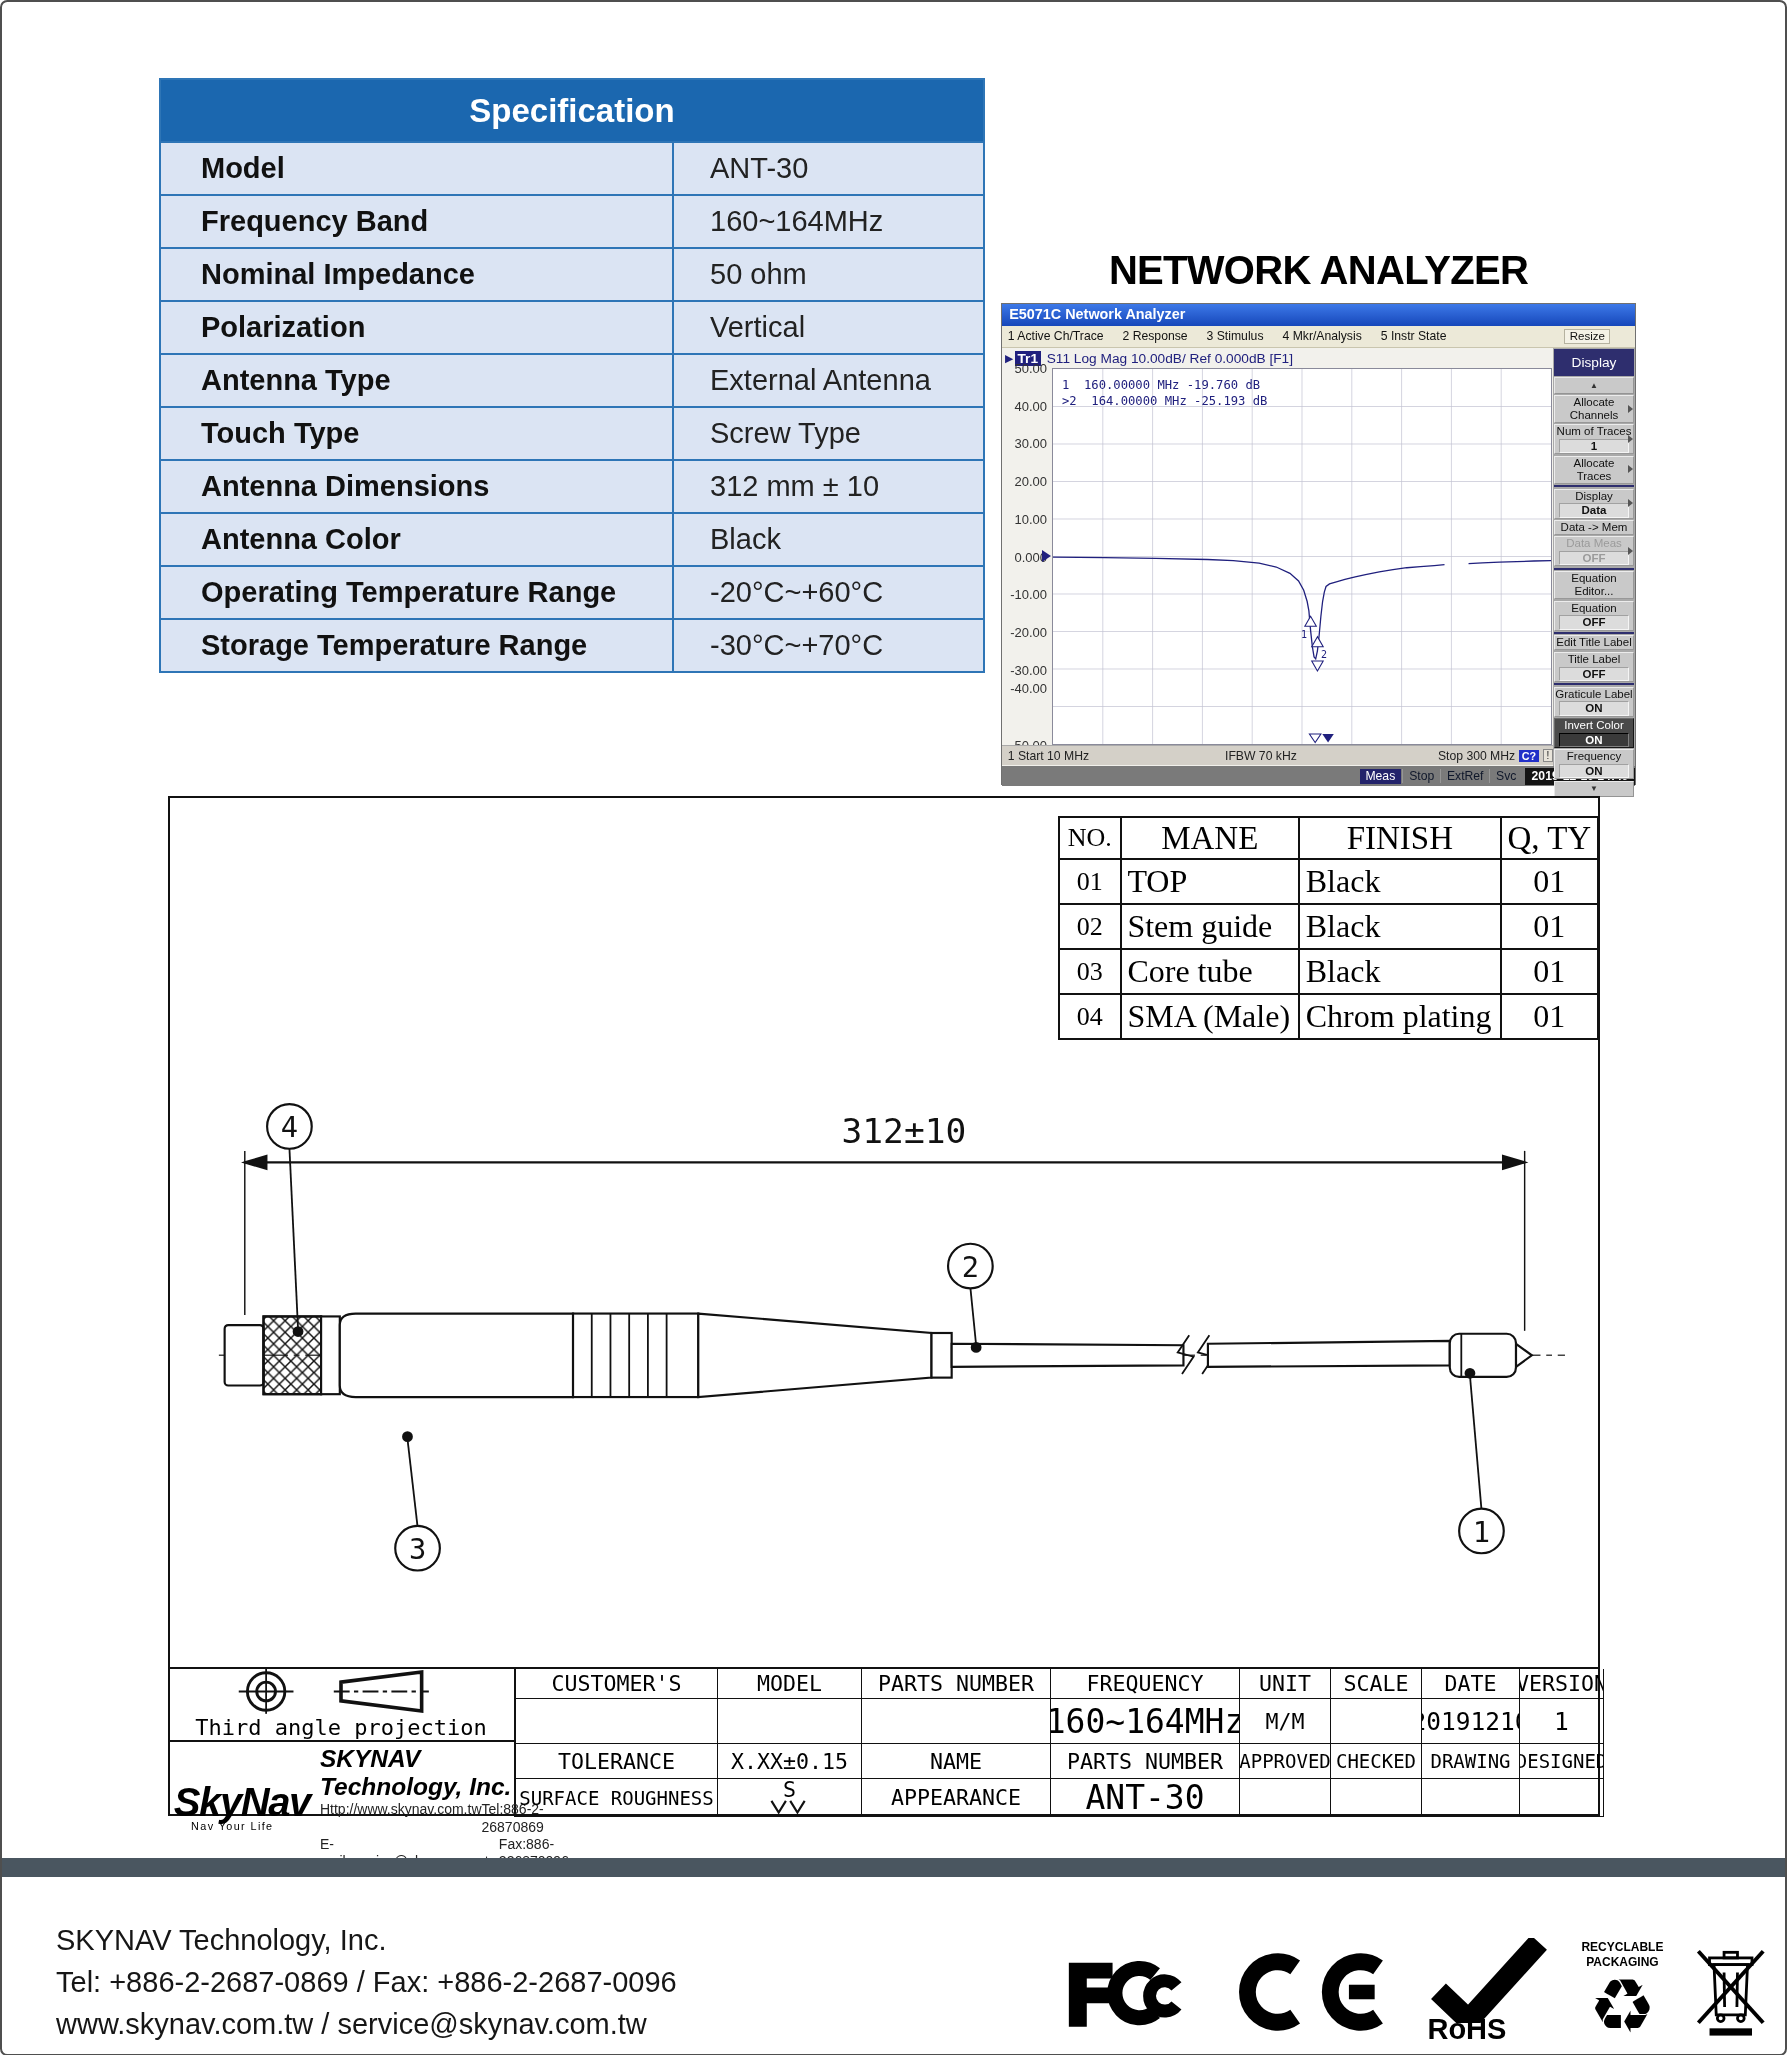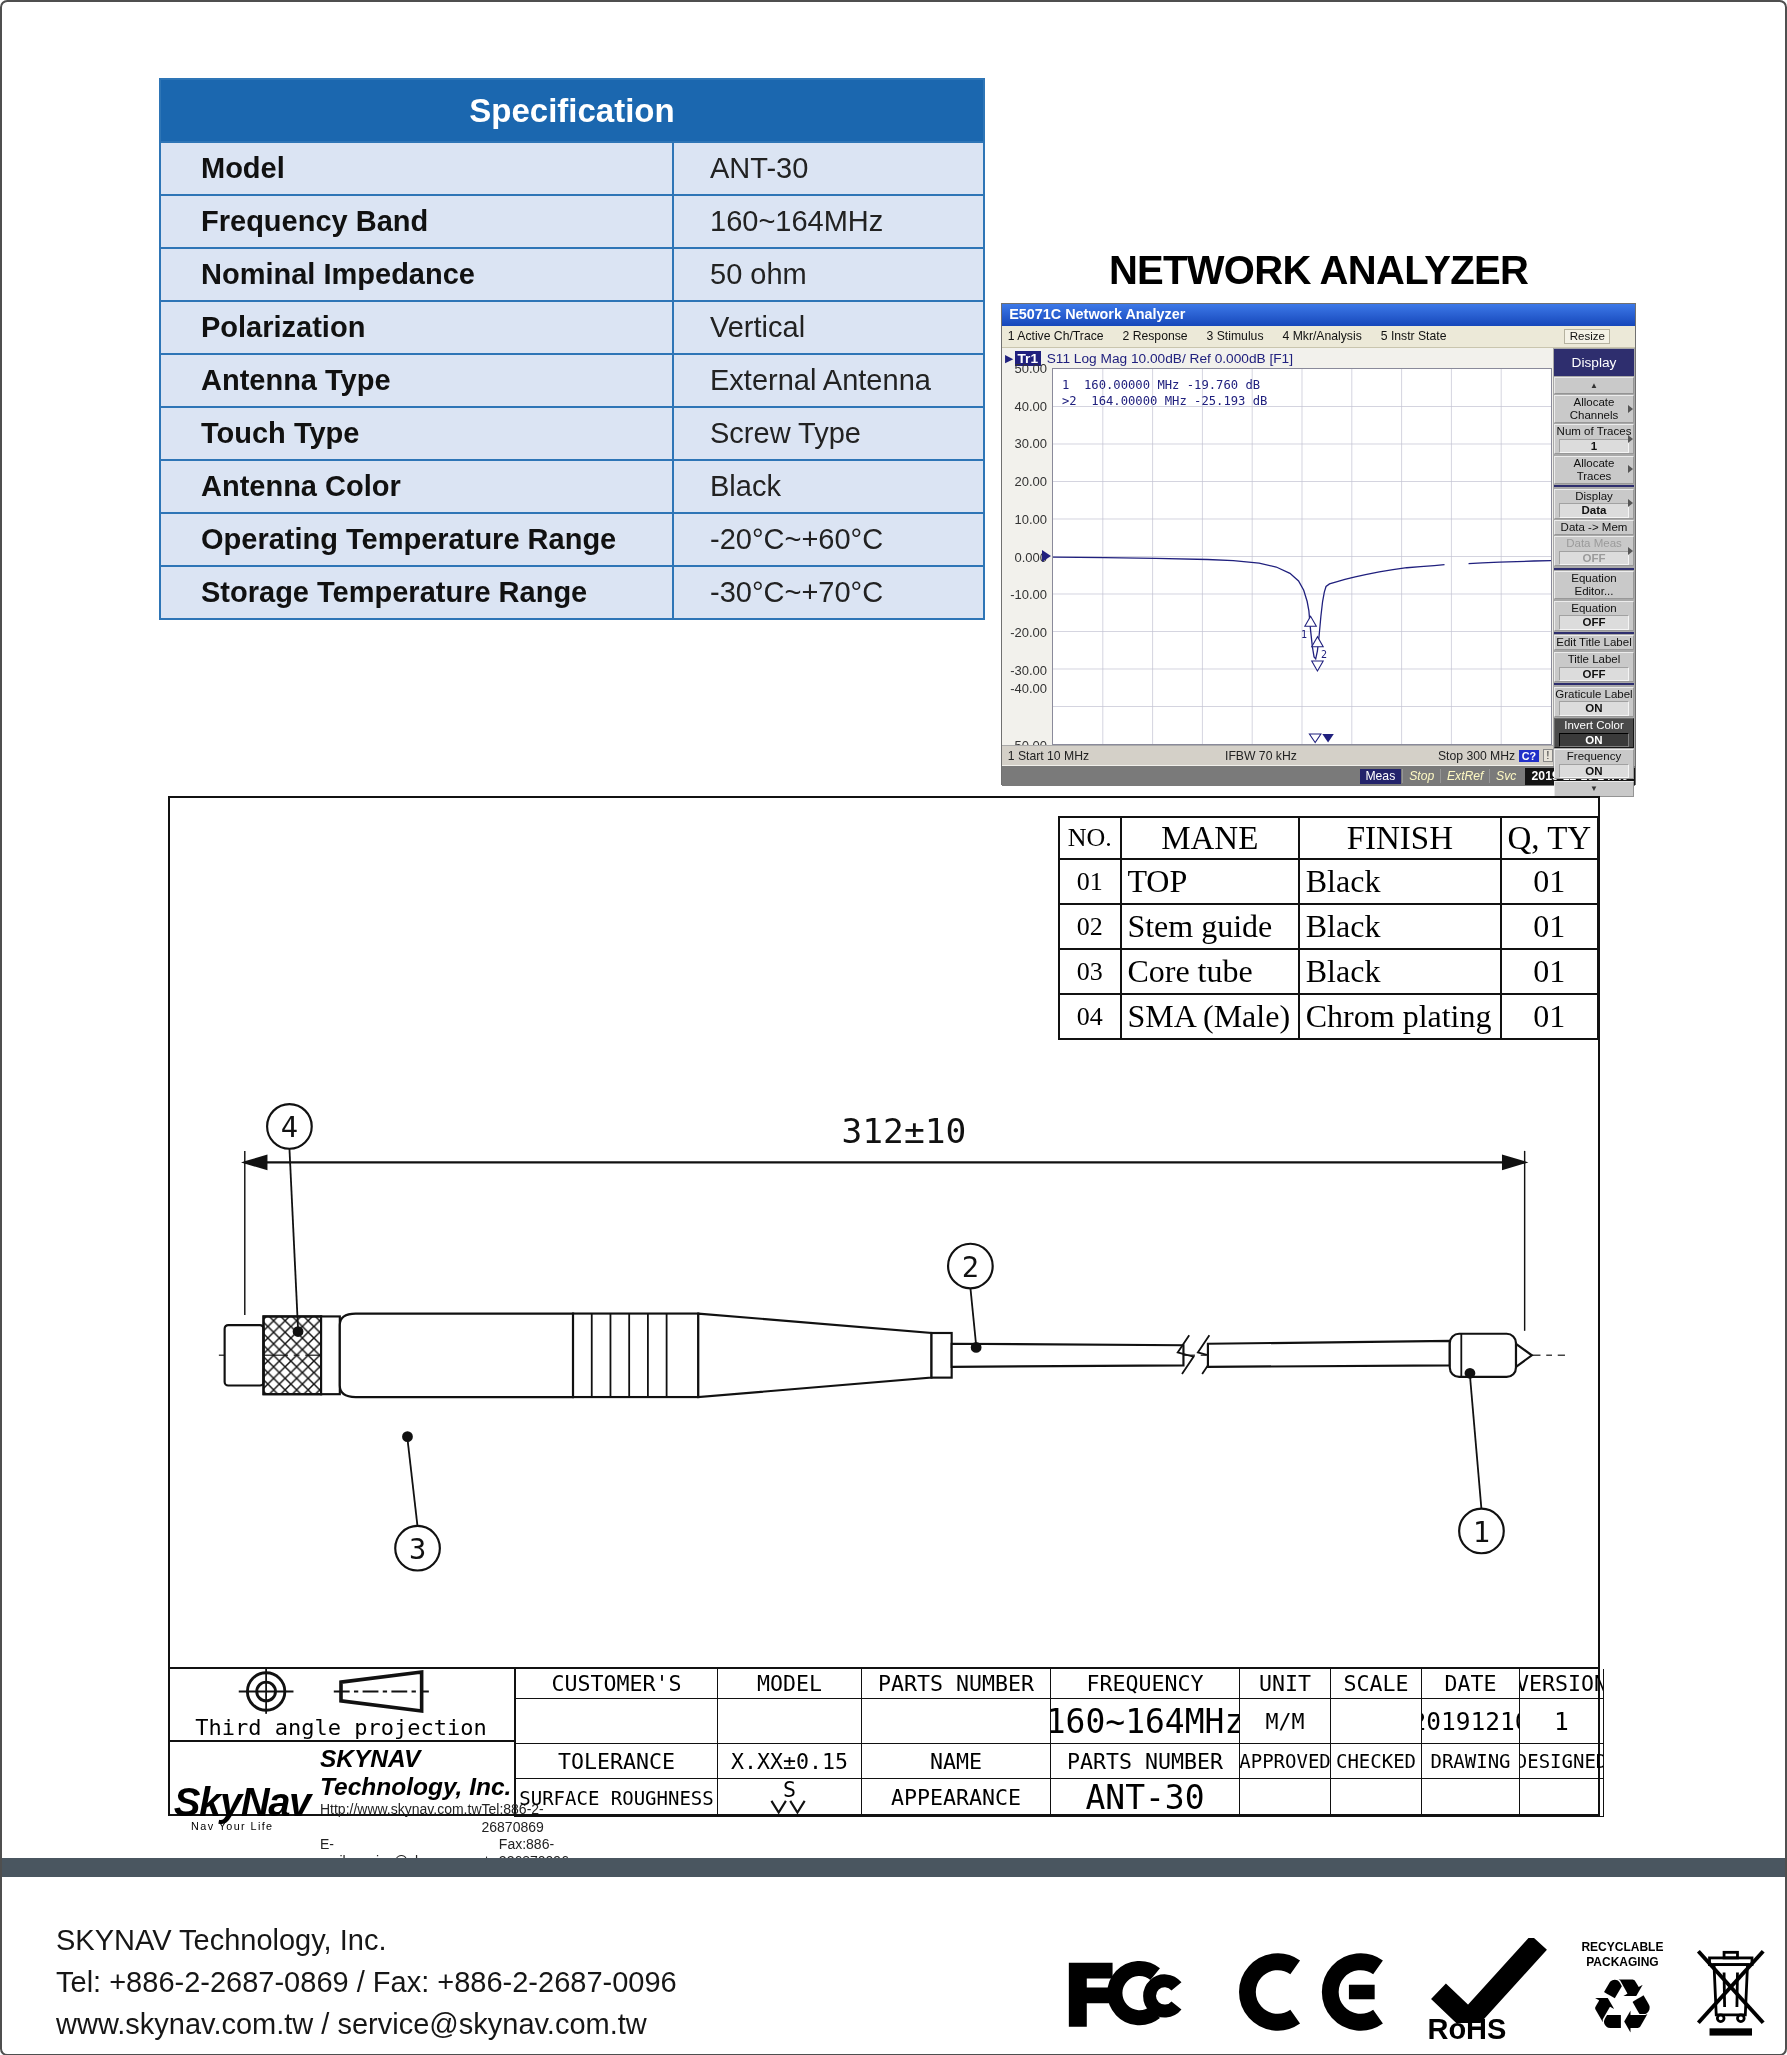--- a/index.html
+++ b/index.html
@@ -46,21 +46,21 @@
   .na-sub{position:absolute;left:0;top:397px;width:554px;height:20px;background:#d4d0c8;
           display:flex;align-items:center;font-size:12.2px;color:#222;border-top:0.7px solid #aaa;box-sizing:border-box;}
   .na-sub .s-start{padding-left:5.8px;}
   .na-sub .s-ifbw{position:absolute;left:223px;}
   .na-sub .s-right{margin-left:auto;display:flex;align-items:center;gap:3.6px;padding-right:2.9px;}
   .na-cal{background:#2230c8;color:#fff;font-weight:bold;font-size:10.8px;padding:0 2.9px;}
   .na-alert{border:0.7px solid #888;background:#e8e4da;font-size:10px;padding:0 2.9px;}
   .na-status{position:absolute;left:0;top:418px;width:100%;height:20px;background:#7a7a7a;
              display:flex;align-items:center;justify-content:flex-end;font-size:12.2px;}
   .na-meas{background:#23236b;color:#fff;padding:0.7px 5.8px;margin-right:1.4px;}
-  .na-stitem{color:#fef9c3;padding:0 5.8px;border-left:1.4px solid #969696;font-style:italic;}
+  .na-stitem{color:#0f172a;padding:0 5.8px;border-left:1.4px solid #969696;}
   .na-date{background:#141414;color:#fff;font-weight:bold;padding:1.4px 6.5px;margin-left:2.9px;}
   .na-soft{position:absolute;right:0;top:0;width:82px;height:418px;background:#a9a9a9;
            display:flex;flex-direction:column;padding:0.7px;box-sizing:border-box;}
   .sk-head{height:27px;background:#2e2e6e;color:#fff;font-size:13.7px;display:flex;align-items:center;
            justify-content:center;flex:none;margin-bottom:1.4px;}
   .sk-scroll{height:14.4px;flex:none;background:#c9c9c9;border:1.4px outset #e8e8e8;display:flex;
              align-items:center;justify-content:center;font-size:8px;color:#333;margin-bottom:1.4px;}
   .sk-btn{position:relative;flex:1;background:#c9c9c9;border:1.4px outset #ececec;margin-bottom:1.4px;
           display:flex;flex-direction:column;align-items:center;justify-content:center;
           font-size:11.5px;line-height:13px;color:#111;text-align:center;cursor:default;}
@@ -141,20 +141,24 @@
           <div class="spec-label">Polarization</div>
           <div class="spec-value">Vertical</div>
         </div>
         <div class="spec-row">
           <div class="spec-label">Antenna Type</div>
           <div class="spec-value">External Antenna</div>
         </div>
         <div class="spec-row">
           <div class="spec-label">Touch Type</div>
           <div class="spec-value">Screw Type</div>
+        </div>
+        <div class="spec-row">
+          <div class="spec-label">Antenna Dimensions</div>
+          <div class="spec-value">312 mm ± 10</div>
         </div>
         <div class="spec-row">
           <div class="spec-label">Antenna Color</div>
           <div class="spec-value">Black</div>
         </div>
         <div class="spec-row">
           <div class="spec-label">Operating Temperature Range</div>
           <div class="spec-value">-20°C~+60°C</div>
         </div>
         <div class="spec-row">

